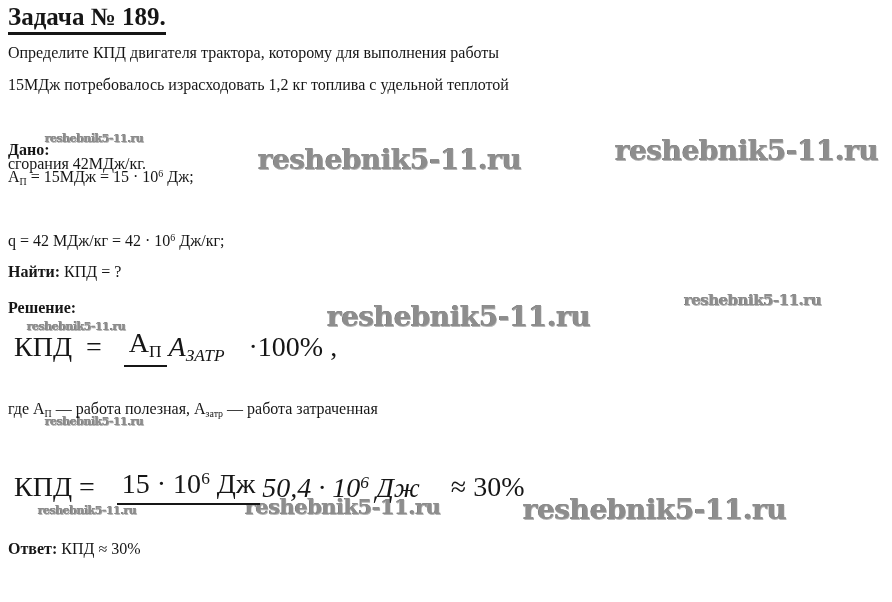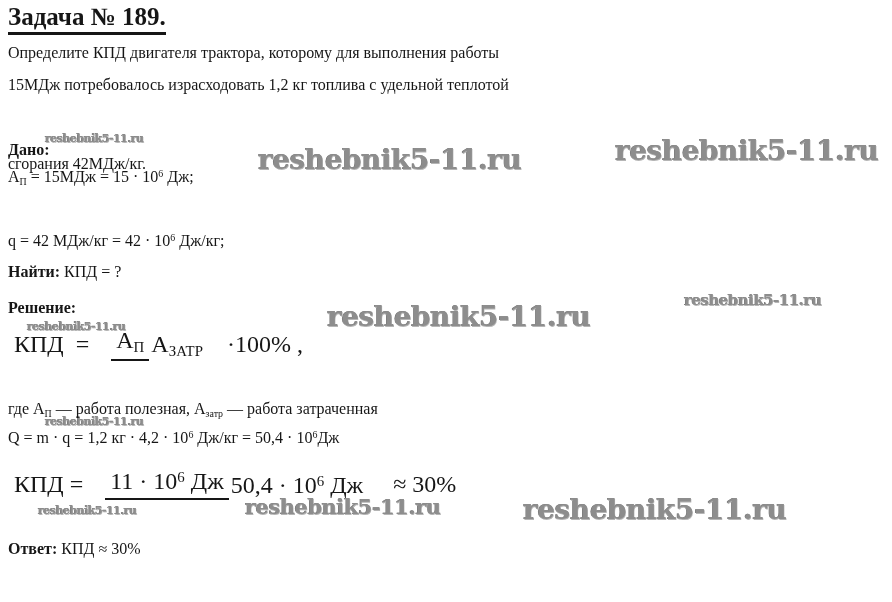--- a/index.html
+++ b/index.html
@@ -21,26 +21,26 @@
     border-bottom: 3px solid #161616;
     padding-bottom: 1px;
     white-space: pre;
   }
   .sub { font-size: 0.62em; vertical-align: -0.28em; letter-spacing: 0; }
   .sup { font-size: 0.62em; vertical-align: 0.5em; }
   .formula-row {
     position: absolute;
     display: flex;
     align-items: center;
-    font-size: 24px;
+    font-size: 28px;
     white-space: pre;
   }
   .frac { display: inline-flex; flex-direction: row; align-items: center; margin: 0 22px; }
   .frac .num { border-bottom: 2px solid #161616; padding: 0 5px 3px 5px; text-align: center; }
-  .frac .den { padding: 2px 2px 0 2px; text-align: center; }
+  .frac .den { padding: 2px 2px 0 2px; text-align: center; font-style: italic; }
   .wm {
     position: absolute;
     font-family: "DejaVu Serif", serif;
     font-weight: bold;
     color: #8d8d8d;
     text-shadow: 0.5px 0.5px 0 #b5b5b5, -0.5px -0.5px 0 #6e6e6e;
     letter-spacing: -0.5px;
     white-space: pre;
     margin-top: 32px;
   }
@@ -85,30 +85,29 @@
       <span class="num"><span>А</span><span class="sub">П</span></span>
       <span class="den"><span>А</span><span class="sub">ЗАТР</span></span>
     </span>
     <span>·100% ,</span>
   </div>
 
   <div class="wm wm-xs" style="left:45px; top:383px;">reshebnik5-11.ru</div>
 
   <div class="line" style="left:8px; top:400px;"><span>где А</span><span class="sub">П</span><span> — работа полезная, А</span><span class="sub">затр</span><span> — работа затраченная</span></div>
 
-  <div class="line" style="left:8px; top:429px;"><span>Q = m · q = 1,2 кг · 4,2 · 10</span><span class="sup">6</span><span> Дж/кг = 50,4 · 10</span><span class="sup">6</span><span>Дж</span></div>
 
   <div class="wm wm-xs" style="left:38px; top:472px;">reshebnik5-11.ru</div>
   <div class="wm wm-md" style="left:245px; top:462px;">reshebnik5-11.ru</div>
   <div class="wm wm-lg" style="left:523px; top:461px;">reshebnik5-11.ru</div>
 
   <div class="formula-row" style="left:14px; top:468px;">
     <span>КПД =</span>
     <span class="frac">
-      <span class="num"><span>11 · 10</span><span class="sup">6</span><span> Дж</span></span>
+      <span class="num"><span>15 · 10</span><span class="sup">6</span><span> Дж</span></span>
       <span class="den"><span>50,4 · 10</span><span class="sup">6</span><span> Дж</span></span>
     </span>
     <span> ≈ 30%</span>
   </div>
 
   <div class="line" style="left:8px; top:540px;"><span class="bold">Ответ:</span><span> КПД ≈ 30%</span></div>
 
 </div>
 
 </body></html>

